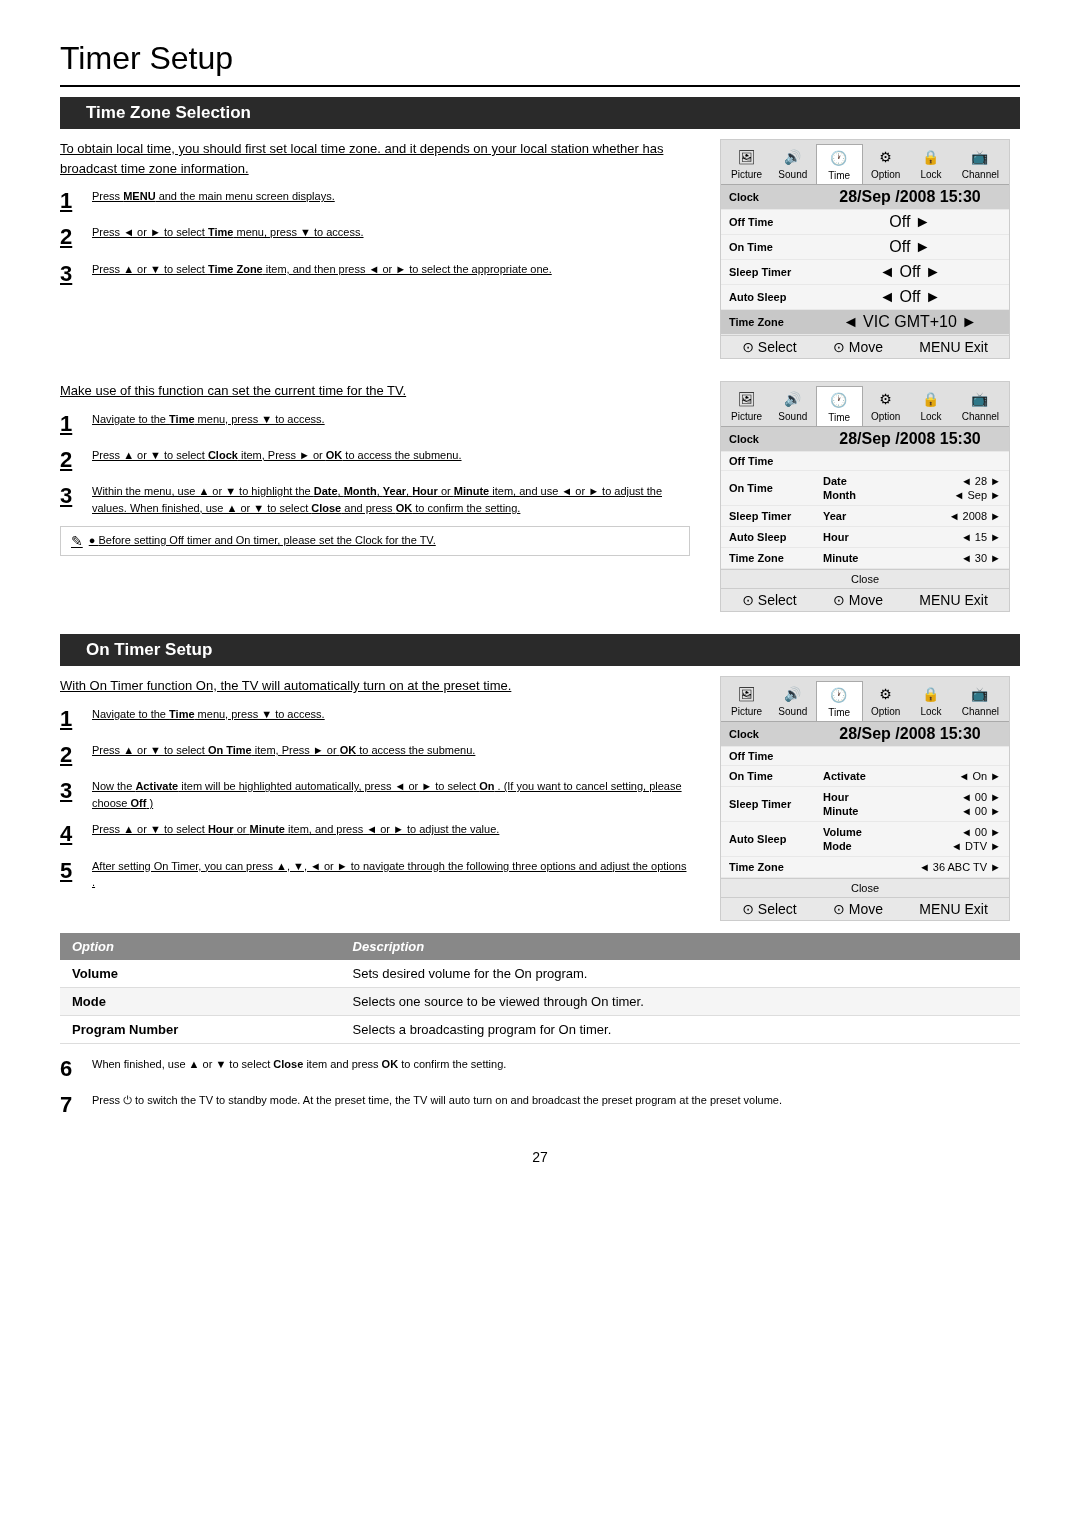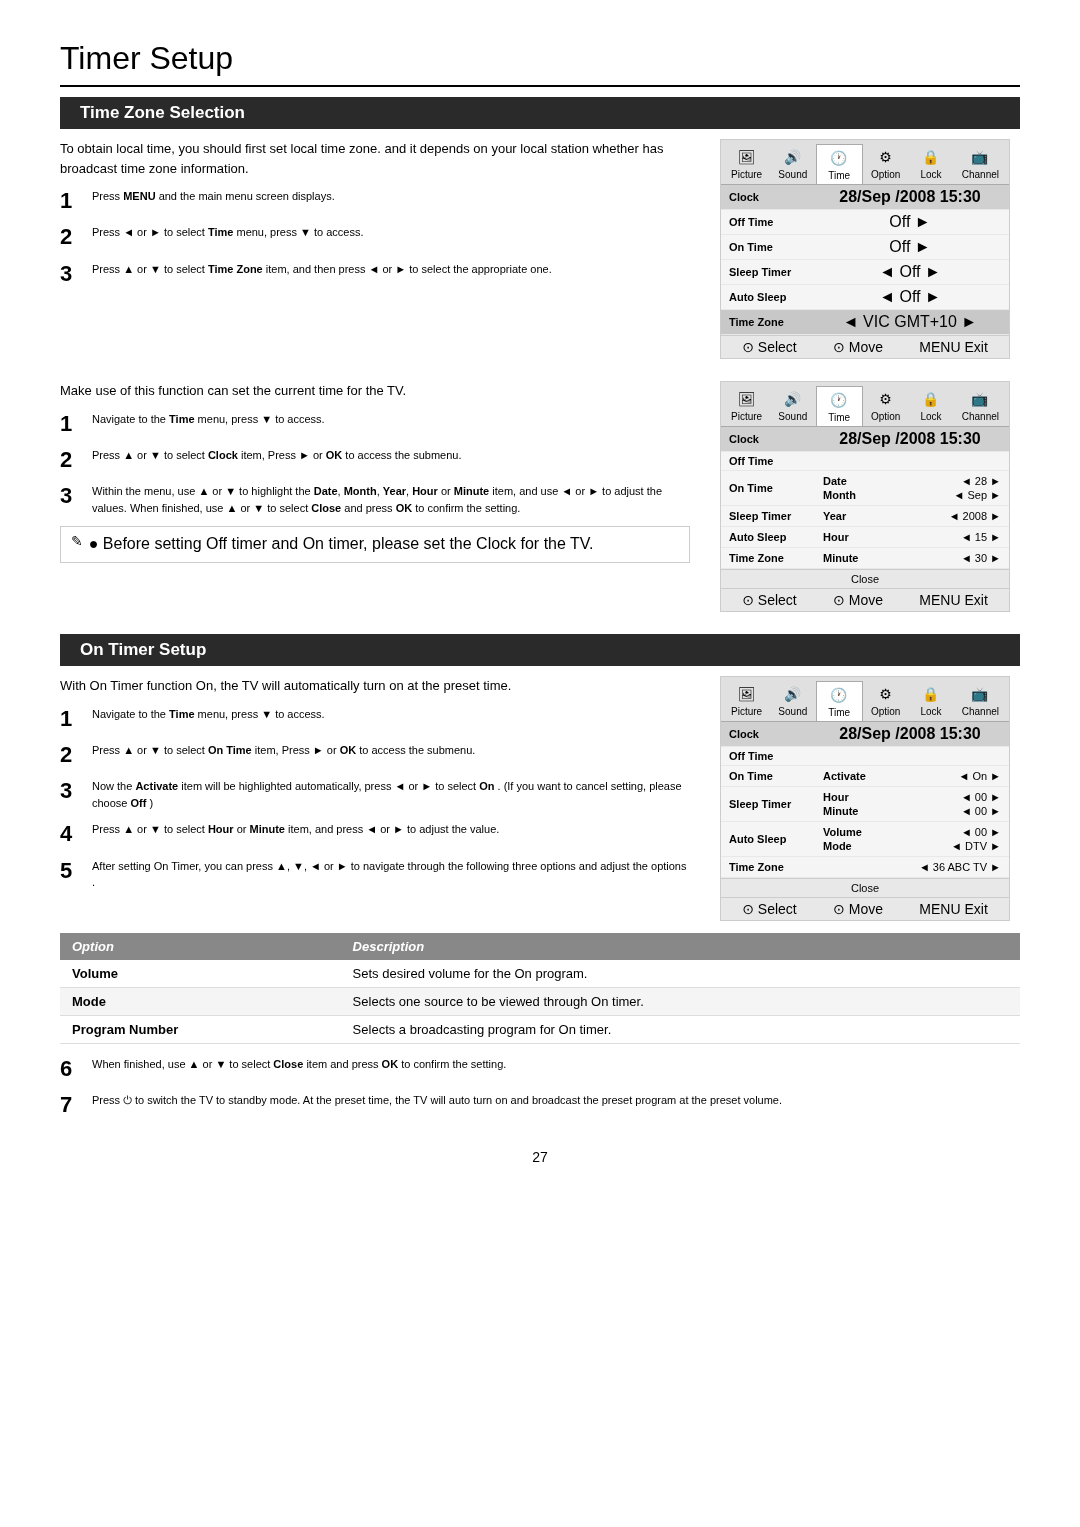--- a/index.html
+++ b/index.html
@@ -20,31 +20,32 @@
       padding-bottom: 8px;
     }
     .section {
       margin-bottom: 22px;
     }
     .section-header {
       background: #2a2a2a;
       color: #fff;
       font-size: 17px;
       font-weight: bold;
-      padding: 6px 20px;
+      padding: 6px 26px;
       margin-bottom: 10px;
       display: inline-block;
       width: 100%;
     }
     .section-content {
       display: flex;
       gap: 30px;
     }
     .section-text {
       flex: 1;
+      text-decoration: underline;
     }
     .section-image {
       flex: 0 0 300px;
       width: 300px;
     }
     .intro-text {
       font-size: 13px;
       margin-bottom: 10px;
       line-height: 1.5;
     }
@@ -149,21 +150,21 @@
       margin: 10px 0;
       font-size: 12px;
       display: flex;
       gap: 6px;
       align-items: flex-start;
     }
     .note-icon {
       font-size: 14px;
     }
     .note-text {
-      font-size: 16px;
+      font-size: 11px;
       line-height: 1.4;
     }
     .note-text::before {
       content: "● ";
     }
     
     .options-table {
       width: 100%;
       border-collapse: collapse;
       margin: 12px 0;

